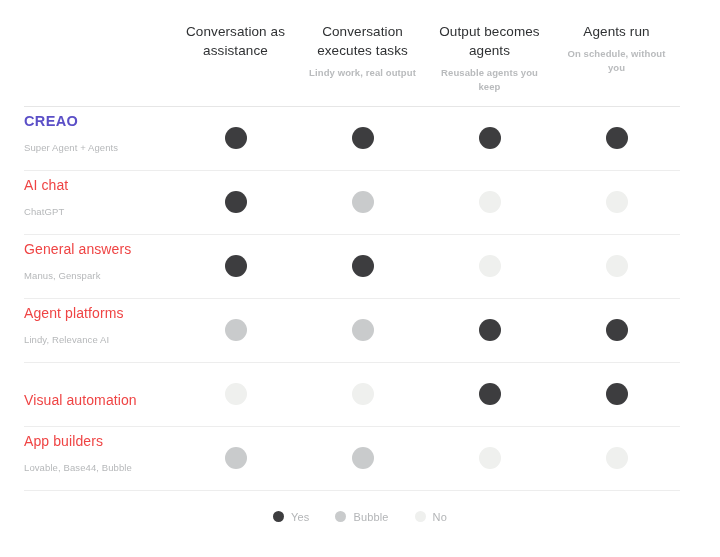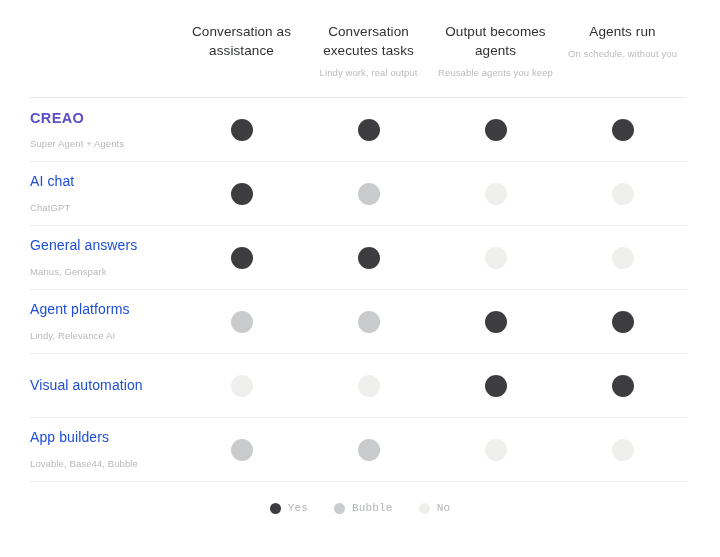--- a/index.html
+++ b/index.html
@@ -13,21 +13,21 @@
     font-family: "Liberation Sans", sans-serif;
     -webkit-font-smoothing: antialiased;
     overflow: hidden;
   }
 
   .comparison-matrix {
     position: relative;
     width: 720px;
     height: 557px;
     box-sizing: border-box;
-    padding: 0 30px;
+    padding: 0 24px;
   }
 
   
   .matrix-grid {
     display: grid;
     grid-template-columns: 148px repeat(4, 1fr);
     width: 656px;
   }
 
   
@@ -52,41 +52,41 @@
     line-height: 1.42;
     color: #2f3133;
     font-weight: 400;
     letter-spacing: 0.1px;
   }
   .col-header-sub {
     margin-top: 6px;
     font-size: 9.5px;
     line-height: 1.45;
     color: #b9bbbd;
-    font-weight: 400;
+    font-weight: 700;
     letter-spacing: 0.1px;
   }
 
   
   .matrix-row {
     display: contents;
   }
   .row-label-cell {
     padding: 16px 8px 16px 0;
     border-bottom: 1px solid #ededed;
     display: flex;
     flex-direction: column;
-    justify-content: center;
+    justify-content: flex-end;
     box-sizing: border-box;
     height: 64px;
   }
   .row-label-title {
     font-size: 14px;
     line-height: 1.25;
-    color: #1d4ed8;
+    color: #ef4444;
     font-weight: 400;
     letter-spacing: 0.1px;
   }
   .row-label-title.is-brand {
     color: #5b4fc7;
     font-weight: 700;
     font-size: 14.5px;
     letter-spacing: 0.35px;
   }
   .row-label-sub {
@@ -119,23 +119,22 @@
   
   .legend {
     margin-top: 20px;
     display: flex;
     align-items: center;
     justify-content: center;
     gap: 26px;
   }
   .legend-item {
     display: flex;
-    align-items: flex-end;
+    align-items: flex-start;
     gap: 7px;
-    font-family: Liberation Mono, monospace;
   }
   .legend-dot {
     width: 11px;
     height: 11px;
     border-radius: 50%;
     display: block;
   }
   .legend-label {
     font-size: 11px;
     color: #b3b5b7;

